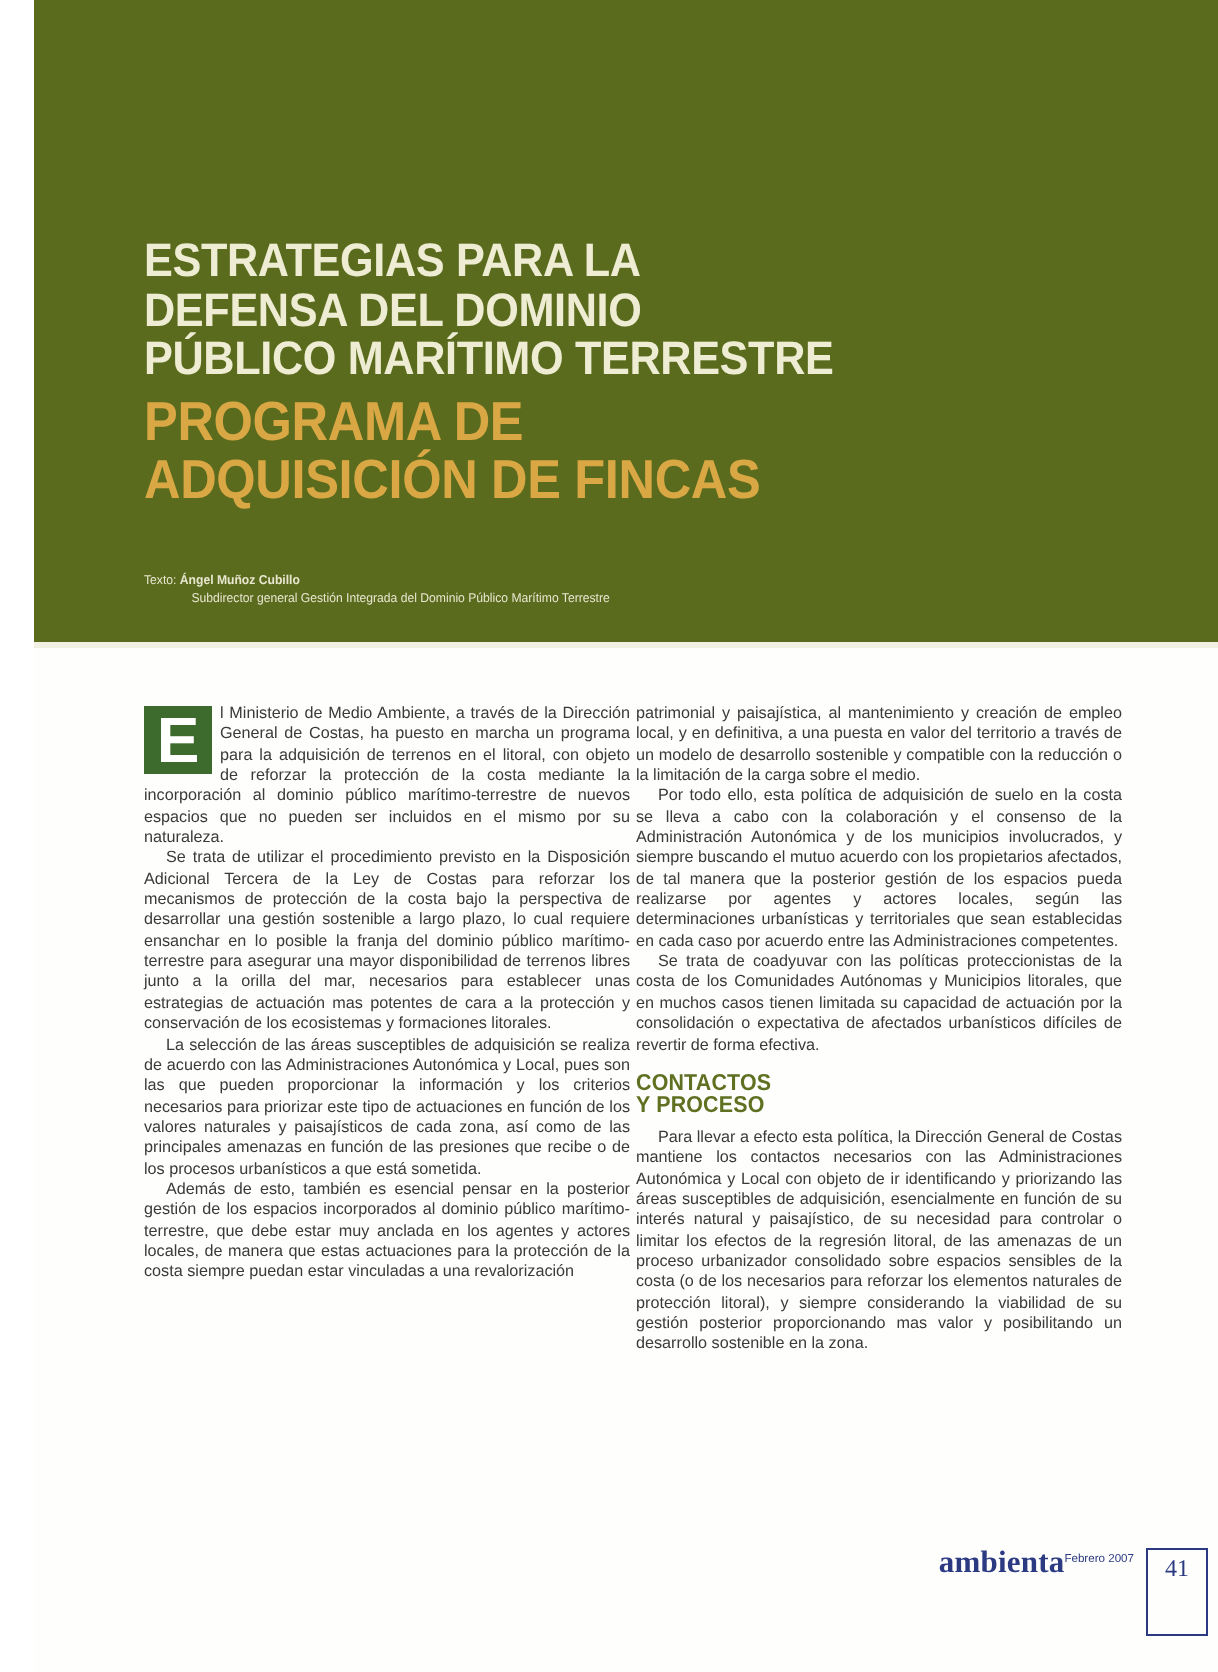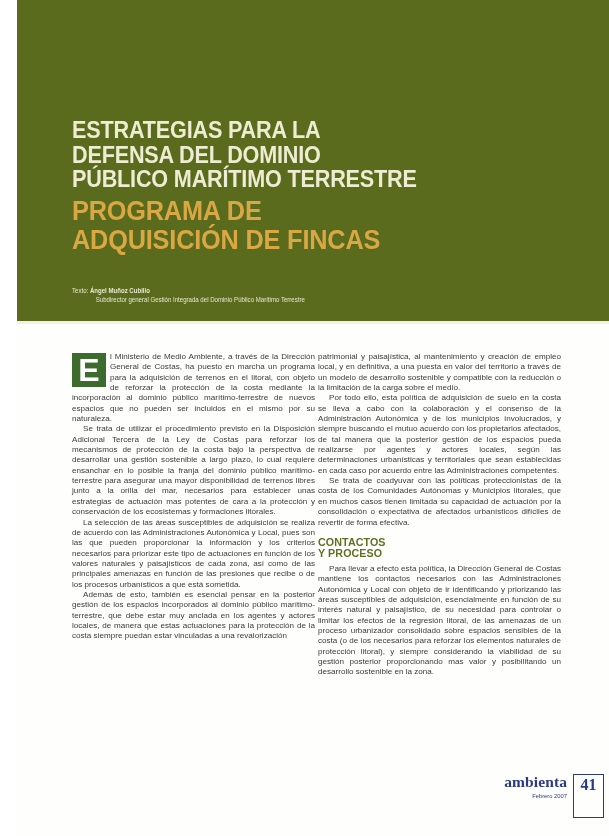--- a/index.html
+++ b/index.html
@@ -145,21 +145,21 @@
     right: 22px;
     bottom: 18px;
     display: flex;
     align-items: stretch;
     height: 44px;
   }
   .footer-left {
     text-align: right;
     padding-right: 6px;
     display: flex;
-    flex-direction: column;
+    flex-direction: row;
     justify-content: flex-start;
   }
   .brand {
     font-family: "Liberation Serif", serif;
     font-weight: bold;
     font-size: 15.5px;
     line-height: 16px;
     color: #2c3a82;
     letter-spacing: 0.1px;
   }
@@ -174,22 +174,22 @@
     width: 31px;
     height: 44px;
     box-sizing: border-box;
     display: flex;
     align-items: flex-start;
     justify-content: center;
     padding-top: 1px;
   }
   .page-num {
     font-family: "Liberation Serif", serif;
-    font-weight: bold;
-    font-size: 16px;
+    font-weight: normal;
+    font-size: 12px;
     line-height: 17px;
     color: #2c3a82;
   }
 </style>
 </head>
 <body>
 
 <div class="page">
 
   <div class="header-band"></div>

